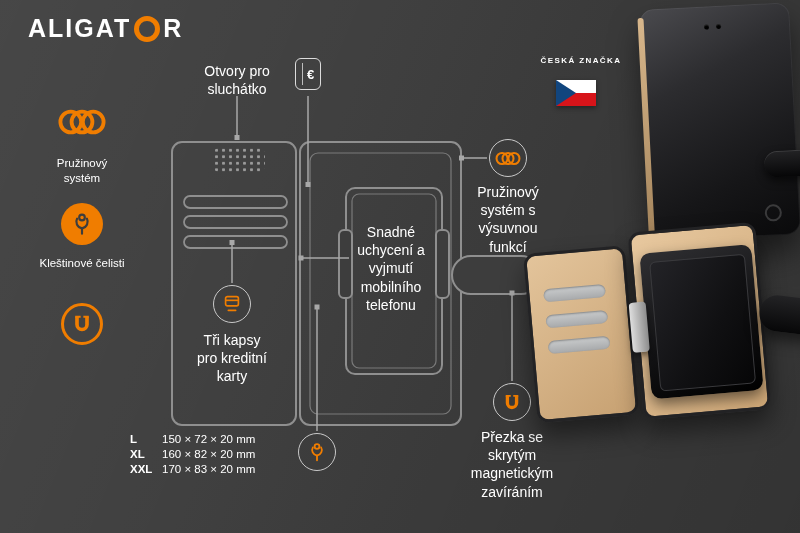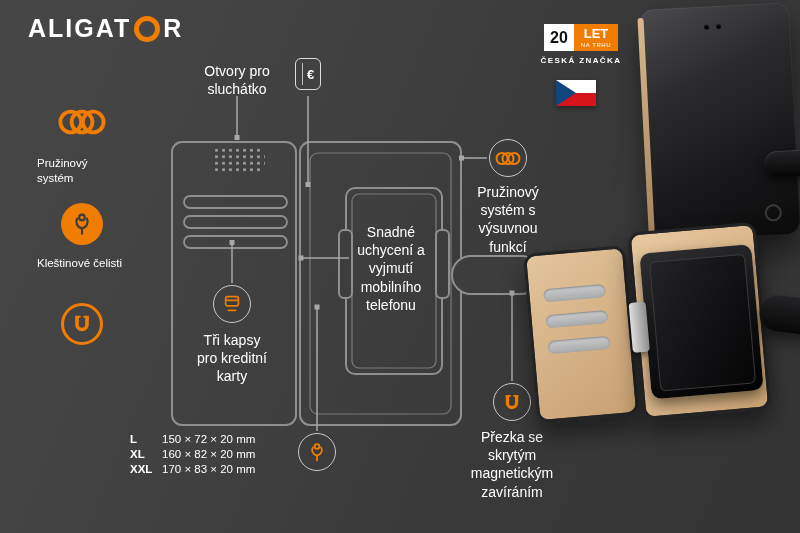--- a/index.html
+++ b/index.html
@@ -31,21 +31,21 @@
   .claim{left:540px;top:56px;width:82px;text-align:center;font-size:8px;
          letter-spacing:1.4px;font-weight:bold;color:#fff;z-index:5;}
   .flag{left:556px;top:80px;width:40px;height:26px;overflow:hidden;z-index:5;
         background:linear-gradient(#fff 0 50%, #d7141a 50% 100%);
         box-shadow:0 2px 5px rgba(0,0,0,.4);}
   .flag-tri{position:absolute;left:0;top:0;width:0;height:0;
             border-top:13px solid transparent;border-bottom:13px solid transparent;
             border-left:20px solid #11457e;}
 
   
-  .feat-label{position:absolute;width:90px;left:37px;text-align:left;
+  .feat-label{position:absolute;width:90px;left:37px;text-align:center;
               font-size:11.5px;line-height:1.3;color:#fff;}
   .disc-icon{background:#f07d00;border-radius:50%;width:42px;height:42px;
              display:flex;align-items:center;justify-content:center;}
   .oring-icon{border:3.5px solid #f07d00;border-radius:50%;width:42px;height:42px;
               box-sizing:border-box;display:flex;align-items:center;justify-content:center;}
 
   
   .callout{position:absolute;font-size:14px;line-height:1.3;color:#fff;}
   .center{text-align:center;}
   .ring-icon{position:absolute;width:38px;height:38px;border:1.5px solid #c9c9c9;
@@ -172,27 +172,20 @@
     </g>
   </svg>
   <div class="abs dots"></div>
 
   <div class="abs logo">
     <span>ALIGAT</span>
     <span class="logo-o"></span>
     <span>R</span>
   </div>
 
-  <div class="abs badge">
-    <div class="badge-num">20</div>
-    <div class="badge-right">
-      <span class="badge-let">LET</span>
-      <span class="badge-natrhu">NA TRHU</span>
-    </div>
-  </div>
   <div class="abs claim">ČESKÁ ZNAČKA</div>
   <div class="abs flag">
     <div class="flag-tri"></div>
   </div>
 
   <svg class="abs" style="left:58px;top:106px;color:#f07d00" width="48" height="32" viewBox="0 0 30 20">
       <use href="#ic-spring"></use>
     </svg>
   <div class="feat-label" style="top:156px">Pružinový systém</div>
 

